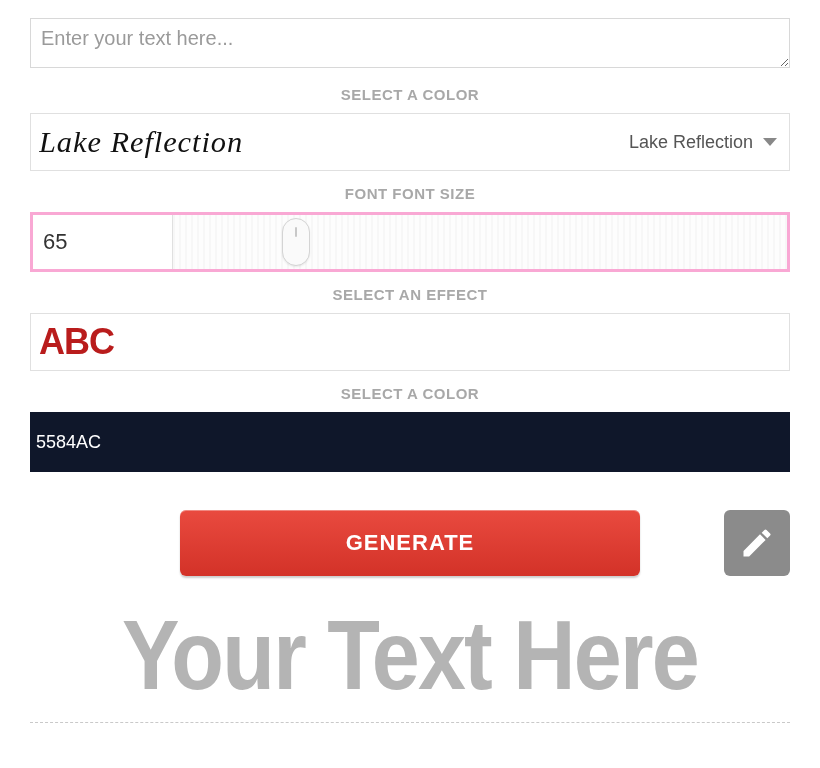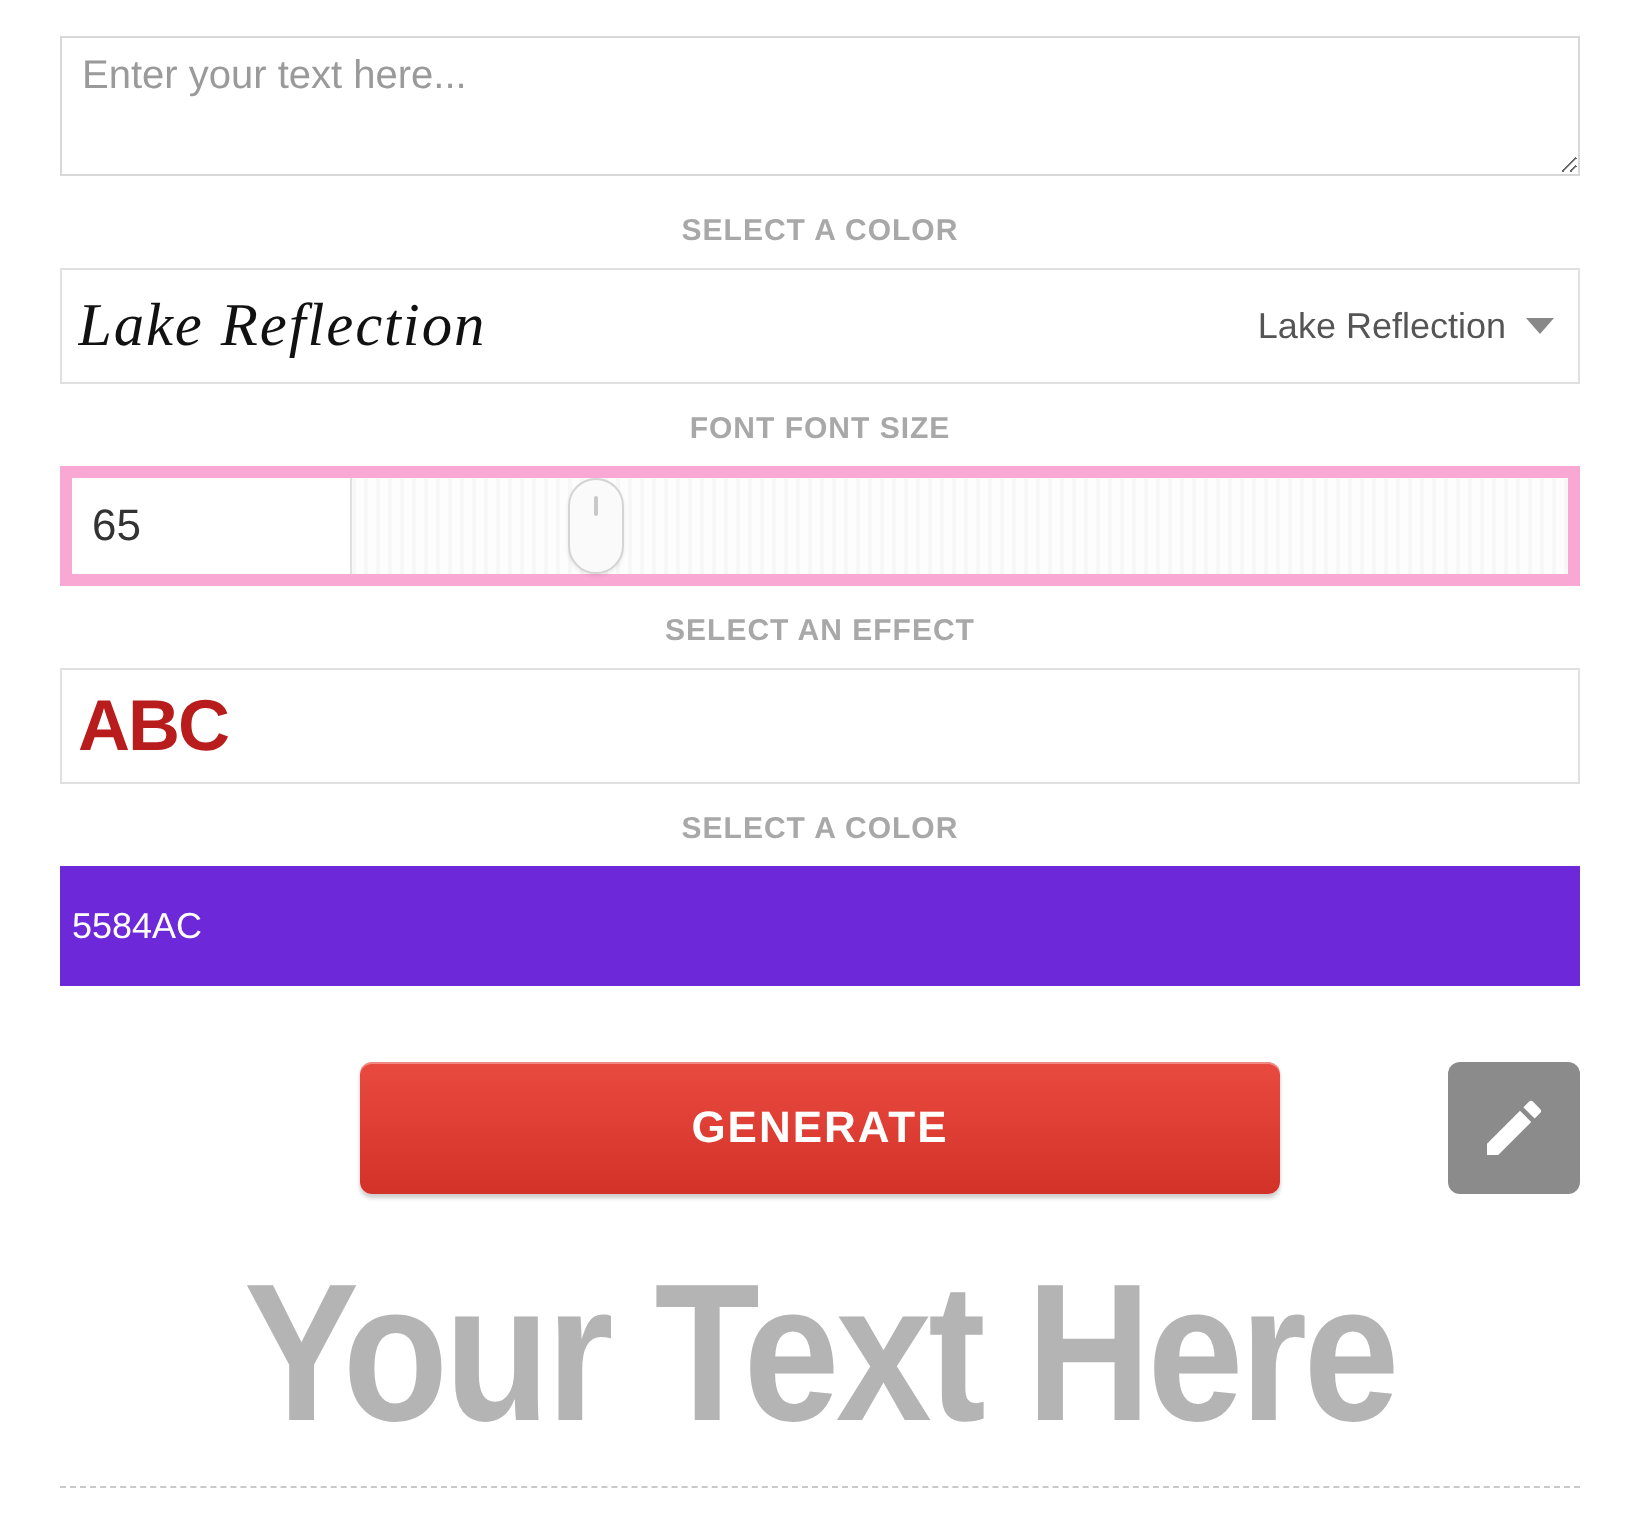--- a/index.html
+++ b/index.html
@@ -4,21 +4,21 @@
 <style>
   * { box-sizing: border-box; margin: 0; padding: 0; }
   body {
     font-family: Arial, Helvetica, sans-serif;
     background: #fff;
     width: 820px;
     padding: 18px 30px;
   }
   .textarea-box {
     width: 100%;
-    height: 70px;
+    height: 50px;
     border: 1px solid #d8d8d8;
     resize: both;
     font-size: 20px;
     color: #888;
     padding: 8px 10px;
     font-family: inherit;
     outline: none;
   }
   .textarea-box::placeholder { color: #9a9a9a; }
   .section-label {
@@ -60,21 +60,21 @@
   }
   .caret-down {
     width: 0; height: 0;
     border-left: 7px solid transparent;
     border-right: 7px solid transparent;
     border-top: 8px solid #888;
   }
   .size-row {
     display: flex;
     align-items: stretch;
-    border: 6px solid #f9a8d4;
+    border: 3px solid #f9a8d4;
     height: 60px;
   }
   .size-input {
     width: 140px;
     border: none;
     border-right: 1px solid #e0e0e0;
     font-size: 22px;
     color: #333;
     padding: 0 10px;
     outline: none;
@@ -208,21 +208,21 @@
 
 <div class="section-label">SELECT AN EFFECT</div>
 <div class="dropdown-row">
   <div class="preview-cell">
     <span class="effect-sample">ABC</span>
   </div>
 </div>
 
 
 <div class="section-label">SELECT A COLOR</div>
-<div class="color-row" style="background:#6d28d9">
+<div class="color-row" style="background:#0f172a">
   <span>5584AC</span>
 </div>
 
 
 <div class="action-row">
   <button class="generate-btn">GENERATE</button>
   <div class="edit-btn">
     <svg viewBox="0 0 24 24">
       <path d="M3 17.25V21h3.75l11-11.04-3.75-3.75L3 17.25zM20.71 7.04a1 1 0 0 0 0-1.41l-2.34-2.34a1 1 0 0 0-1.41 0l-1.83 1.83 3.75 3.75 1.83-1.83z"></path>
     </svg>

